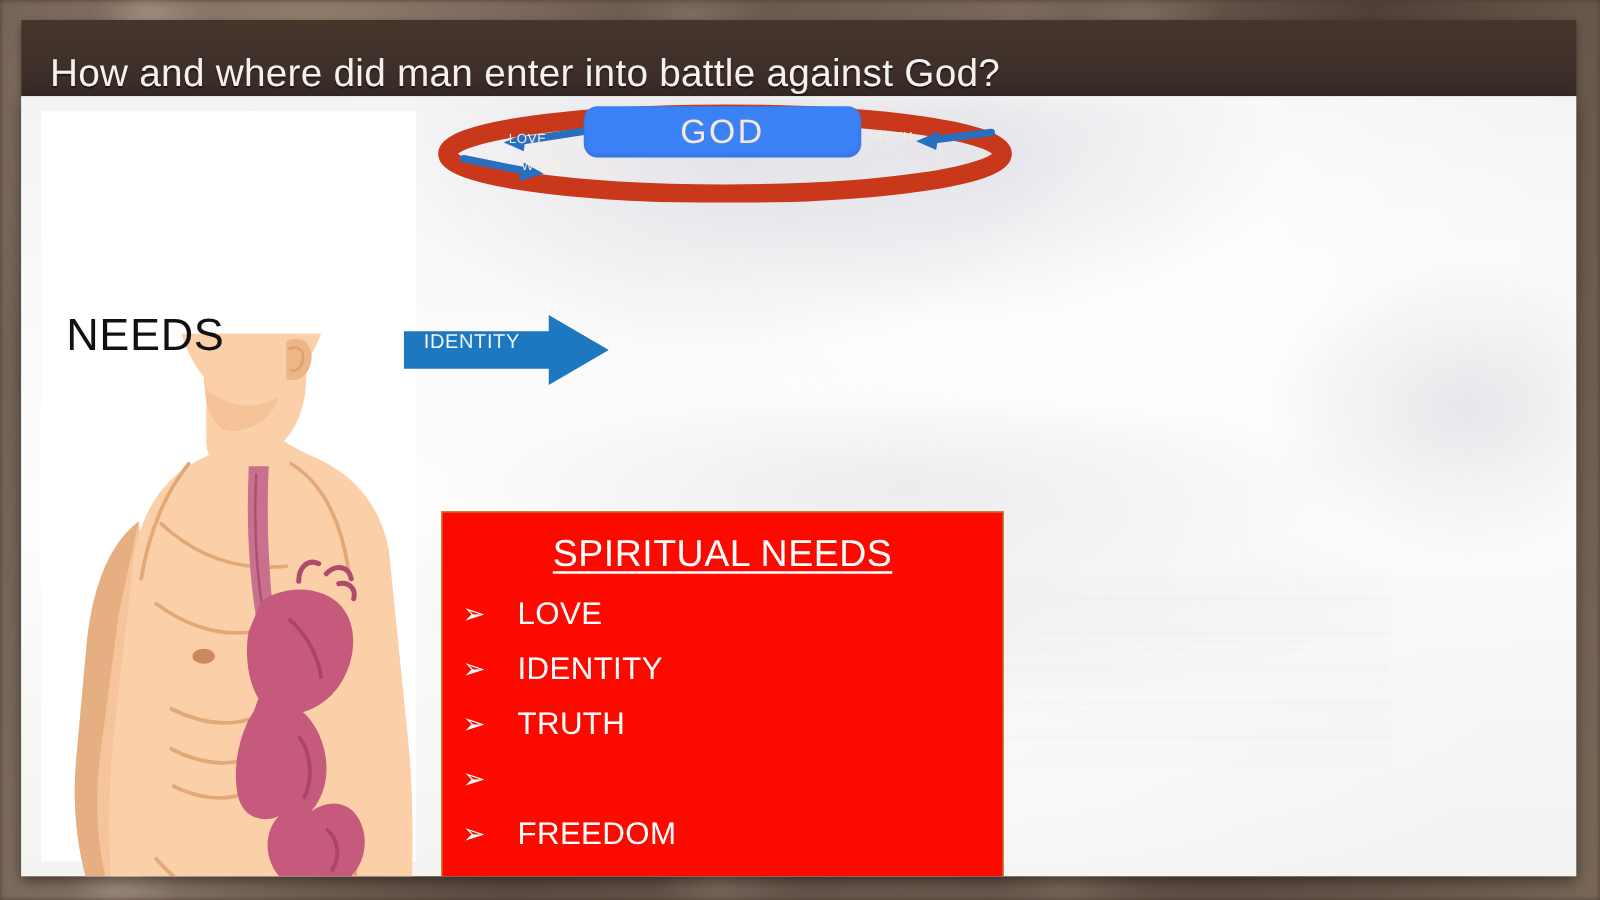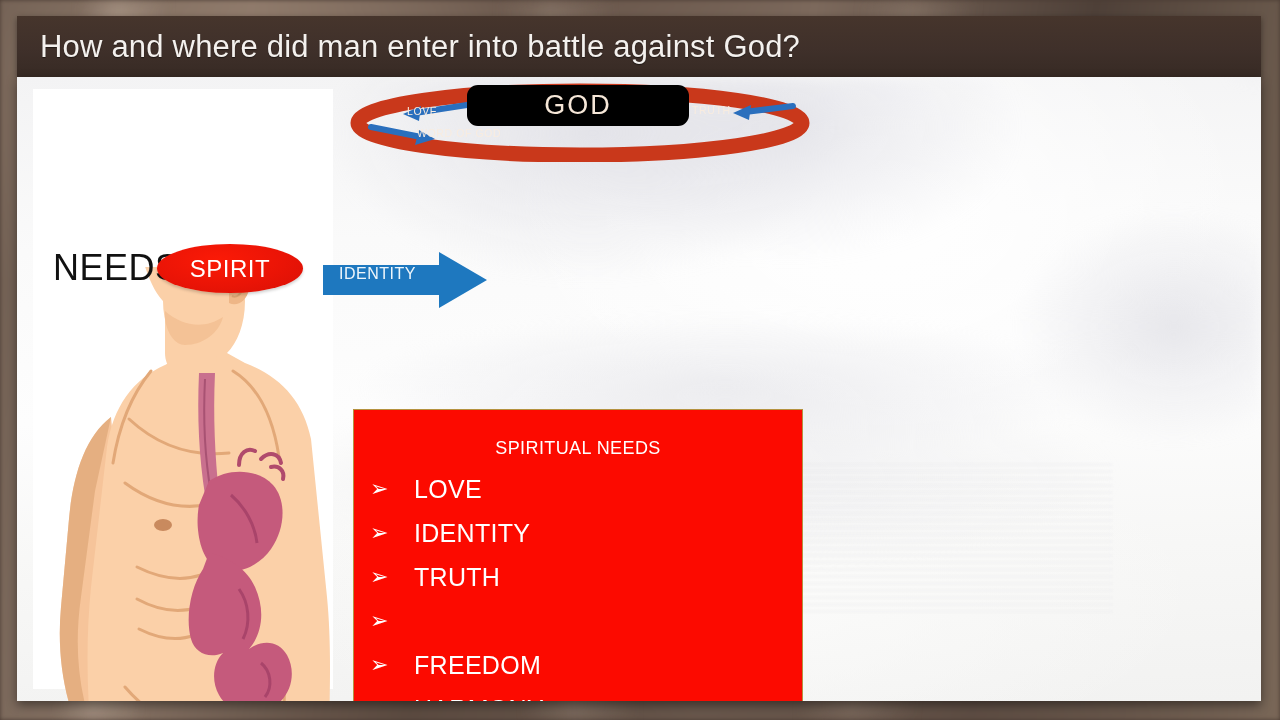--- a/index.html
+++ b/index.html
@@ -64,21 +64,21 @@
     background: repeating-linear-gradient(180deg,
       rgba(225,225,230,.55) 0 1px, rgba(255,255,255,0) 1px 7px);
     filter: blur(1.6px);
   }
 
   
   #title-bar {
     position: absolute; left: 17px; top: 16px;
     width: 1244px; height: 61px;
     background: linear-gradient(180deg, #46352c 0%, #3f302a 55%, #372a24 100%);
-    display: flex; align-items: center;
+    display: flex; align-items: flex-end;
     box-shadow: 0 2px 6px rgba(0,0,0,.4);
   }
   #title-text {
     color: #f4f1ee;
     font-size: 31px;
     font-weight: 400;
     letter-spacing: .2px;
     padding-left: 23px;
     white-space: nowrap;
     text-shadow: 0 1px 1px rgba(0,0,0,.5);
@@ -93,21 +93,21 @@
 
   
   #god-group {
     position: absolute; left: 328px; top: 5px;
     width: 470px; height: 80px;
   }
   #god-ring { position: absolute; inset: 0; }
   #god-box {
     position: absolute; left: 122px; top: 3px;
     width: 222px; height: 41px;
-    background: #000000;
+    background: #3b82f6;
     border-radius: 11px;
     display: flex; align-items: center; justify-content: center;
     box-shadow: inset 0 -2px 4px rgba(0,0,0,.12);
   }
   #god-label {
     color: #f6e7d8; font-size: 27px; letter-spacing: 2px;
     font-weight: 400;
   }
   .ring-label {
     position: absolute;
@@ -149,23 +149,24 @@
   #needs-box {
     position: absolute; left: 336px; top: 332px;
     width: 450px; height: 368px;
     background: #fc0a00;
     border: 1.5px solid #b5923f;
     overflow: hidden;
   }
   #needs-title {
     text-align: center;
     color: #ffffff;
-    font-size: 18px;
+    font-size: 30px;
     letter-spacing: .4px;
-    margin-top: 28px;
+    margin-top: 17px;
+    text-decoration: underline;
     text-underline-offset: 4px;
     text-decoration-thickness: 2px;
   }
   #needs-list {
     list-style: none;
     margin-top: 8px;
     padding-left: 16px;
   }
   #needs-list li {
     display: flex; align-items: center;
@@ -302,23 +303,20 @@
       <span id="god-label">GOD</span>
     </div>
 
     <span class="ring-label" id="label-love">LOVE</span>
     <span class="ring-label" id="label-word">WORD OF GOD</span>
     <span class="ring-label" id="label-fruit">TRUTH</span>
   </div>
 
   <div id="adam-label">NEEDS</div>
 
-  <div id="spirit-ellipse">
-    <span id="spirit-label">SPIRIT</span>
-  </div>
 
   <svg id="identity-arrow" viewBox="0 0 164 56">
     <path d="M0 13 L 116 13 L 116 0 L 164 28 L 116 56 L 116 43 L 0 43 Z" fill="#1e78bf"></path>
   </svg>
   <div id="identity-label">IDENTITY</div>
 
   <div id="needs-box">
     <div id="needs-title">SPIRITUAL NEEDS</div>
     <ul id="needs-list">
       <li>

